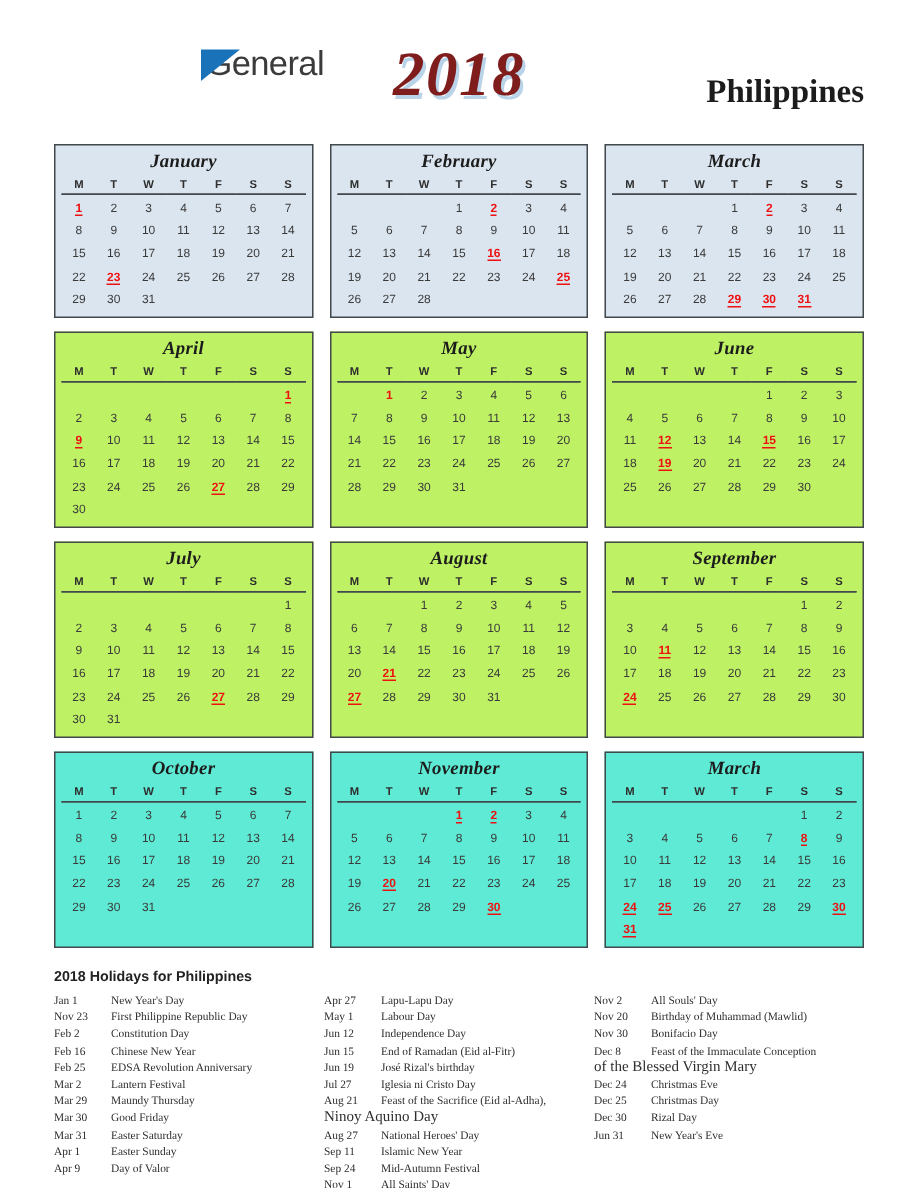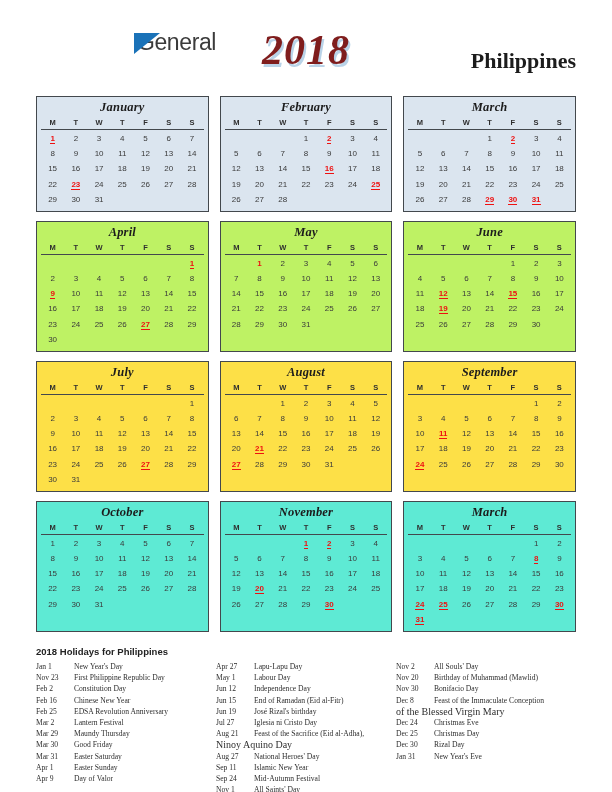--- a/index.html
+++ b/index.html
@@ -93,21 +93,21 @@
     column-gap: 11px;
     row-gap: 9px;
   }
   .month {
     border: 1px solid #43484d;
     box-sizing: border-box;
     padding: 2px 4px 4px 4px;
   }
   .month.q1 { background: #dbe5ef; }
   .month.q2 { background: #bef264; }
-  .month.q3 { background: #fde047; }
+  .month.q3 { background: #bef264; }
   .month.q4 { background: #5eead4; }
 
   .month-name {
     text-align: center;
     font-family: "Liberation Serif", serif;
     font-style: italic;
     font-weight: bold;
     font-size: 12.5px;
     color: #1c1c1c;
     padding: 1px 0 2px 0;
@@ -1104,20 +1104,20 @@
           </div>
           <div class="holiday-item">
             <span class="holiday-date">Dec 25</span>
             <span class="holiday-name">Christmas Day</span>
           </div>
           <div class="holiday-item">
             <span class="holiday-date">Dec 30</span>
             <span class="holiday-name">Rizal Day</span>
           </div>
           <div class="holiday-item">
-            <span class="holiday-date">Jan 31</span>
+            <span class="holiday-date">Jun 31</span>
             <span class="holiday-name">New Year's Eve</span>
           </div>
         </div>
       </div>
   </div>
 
 </div>
 
 </body></html>

